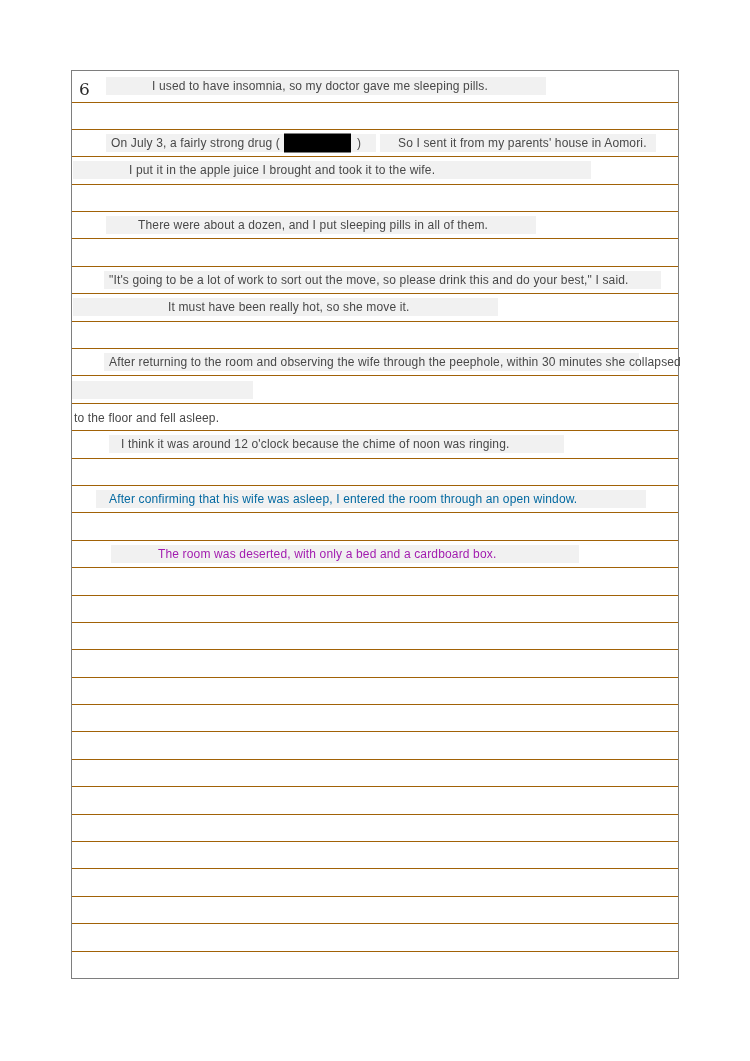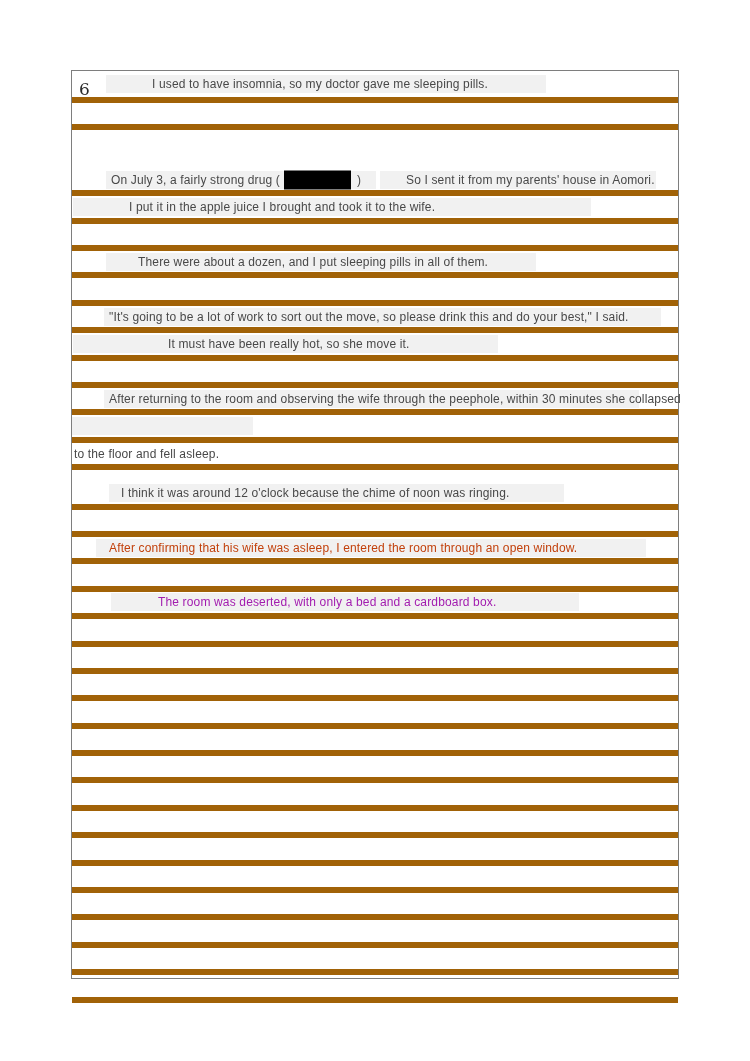--- a/index.html
+++ b/index.html
@@ -20,21 +20,21 @@
     left: 71px;
     top: 70px;
     width: 608px;
     height: 909px;
     border: 1px solid #7e7e7e;
     box-sizing: border-box;
     background: #ffffff;
   }
   .row {
     position: relative;
-    border-bottom: 6px solid #a16207;
+    border-bottom: 1px solid #a16207;
     box-sizing: border-box;
     width: 100%;
   }
   .row:last-child { border-bottom: none; }
   .band {
     position: absolute;
     top: 50%;
     transform: translateY(-50%);
     height: 18px;
     background: #f1f1f1;
@@ -71,27 +71,27 @@
 <body>
 
 <div class="page">
   <div class="sheet">
     <span class="pagenum">6</span>
   <div class="row" style="height: 31.5px;">
         <div class="band" style="left: 34px; width: 440px; background: rgb(241, 241, 241);"></div>
         <span class="seg" style="left: 80px; color: rgb(72, 72, 72);">I used to have insomnia, so my doctor gave me sleeping pills.</span>
       </div>
       <div class="row" style="height: 27.4px;"></div>
-      <div class="row" style="height: 27.4px; margin-top: 39px;">
+      <div class="row" style="height: 27.4px;">
         <div class="band" style="left: 34px; width: 270px; background: rgb(241, 241, 241);"></div>
         <div class="band" style="left: 308px; width: 276px; background: rgb(241, 241, 241);"></div>
         <div class="redact" style="left: 212px; width: 67px; background: rgb(0, 0, 0);"></div>
         <span class="seg" style="left: 39px; color: rgb(72, 72, 72);">On July 3, a fairly strong drug (</span>
         <span class="seg" style="left: 285px; color: rgb(72, 72, 72);">)</span>
-        <span class="seg" style="left: 334px; color: rgb(72, 72, 72);">So I sent it from my parents' house in Aomori.</span>
+        <span class="seg" style="left: 326px; color: rgb(72, 72, 72);">So I sent it from my parents' house in Aomori.</span>
       </div>
       <div class="row" style="height: 27.4px;">
         <div class="band" style="left: 1px; width: 518px; background: rgb(241, 241, 241);"></div>
         <span class="seg" style="left: 57px; color: rgb(72, 72, 72); text-align: center;">I put it in the apple juice I brought and took it to the wife.</span>
       </div>
       <div class="row" style="height: 27.4px;"></div>
       <div class="row" style="height: 27.4px;">
         <div class="band" style="left: 34px; width: 430px; background: rgb(241, 241, 241);"></div>
         <span class="seg" style="left: 66px; color: rgb(72, 72, 72);">There were about a dozen, and I put sleeping pills in all of them.</span>
       </div>
@@ -107,28 +107,28 @@
       <div class="row" style="height: 27.4px;"></div>
       <div class="row" style="height: 27.4px;">
         <div class="band" style="left: 32px; width: 535px; background: rgb(241, 241, 241);"></div>
         <span class="seg" style="left: 37px; color: rgb(72, 72, 72);">After returning to the room and observing the wife through the peephole, within 30 minutes she collapsed</span>
       </div>
       <div class="row" style="height: 27.4px;">
         <div class="band" style="left: 0px; width: 181px; background: rgb(241, 241, 241);"></div>
         <span class="seg" style="left: 2px; color: rgb(72, 72, 72); margin-top: 28px;">to the floor and fell asleep.</span>
       </div>
       <div class="row" style="height: 27.4px;"></div>
-      <div class="row" style="height: 27.4px; margin-top: 12px;">
+      <div class="row" style="height: 27.4px;">
         <div class="band" style="left: 37px; width: 455px; background: rgb(241, 241, 241);"></div>
         <span class="seg" style="left: 49px; color: rgb(72, 72, 72);">I think it was around 12 o'clock because the chime of noon was ringing.</span>
       </div>
       <div class="row" style="height: 27.4px;"></div>
       <div class="row" style="height: 27.4px;">
         <div class="band" style="left: 24px; width: 550px; background: rgb(241, 241, 241);"></div>
-        <span class="seg" style="left: 37px; color: #c2410c; text-align: center;">After confirming that his wife was asleep, I entered the room through an open window.</span>
+        <span class="seg" style="left: 37px; color: #0369a1; text-align: center;">After confirming that his wife was asleep, I entered the room through an open window.</span>
       </div>
       <div class="row" style="height: 27.4px;"></div>
       <div class="row" style="height: 27.4px;">
         <div class="band" style="left: 39px; width: 468px; background: rgb(241, 241, 241);"></div>
         <span class="seg" style="left: 86px; color: #a21caf;">The room was deserted, with only a bed and a cardboard box.</span>
       </div>
       <div class="row" style="height: 27.4px;"></div>
       <div class="row" style="height: 27.4px;"></div>
       <div class="row" style="height: 27.4px;"></div>
       <div class="row" style="height: 27.4px;"></div>

